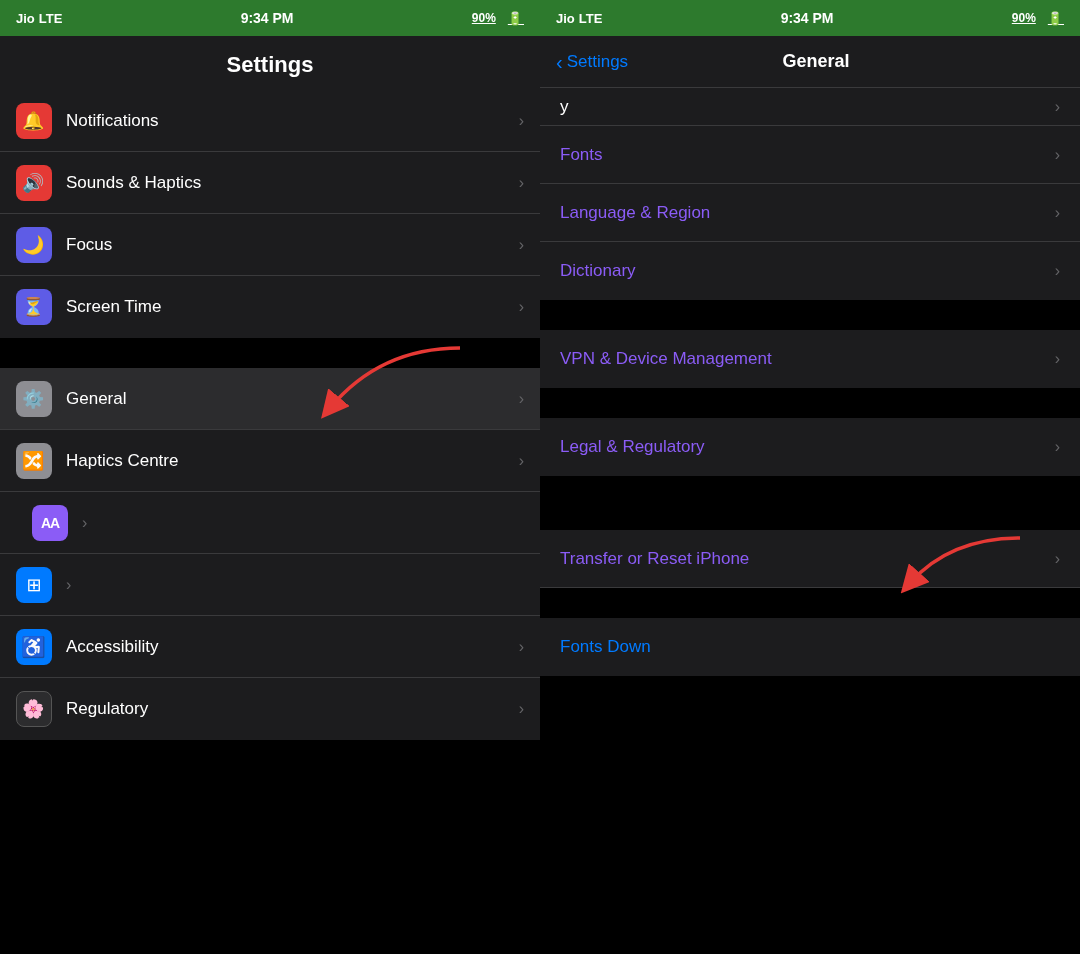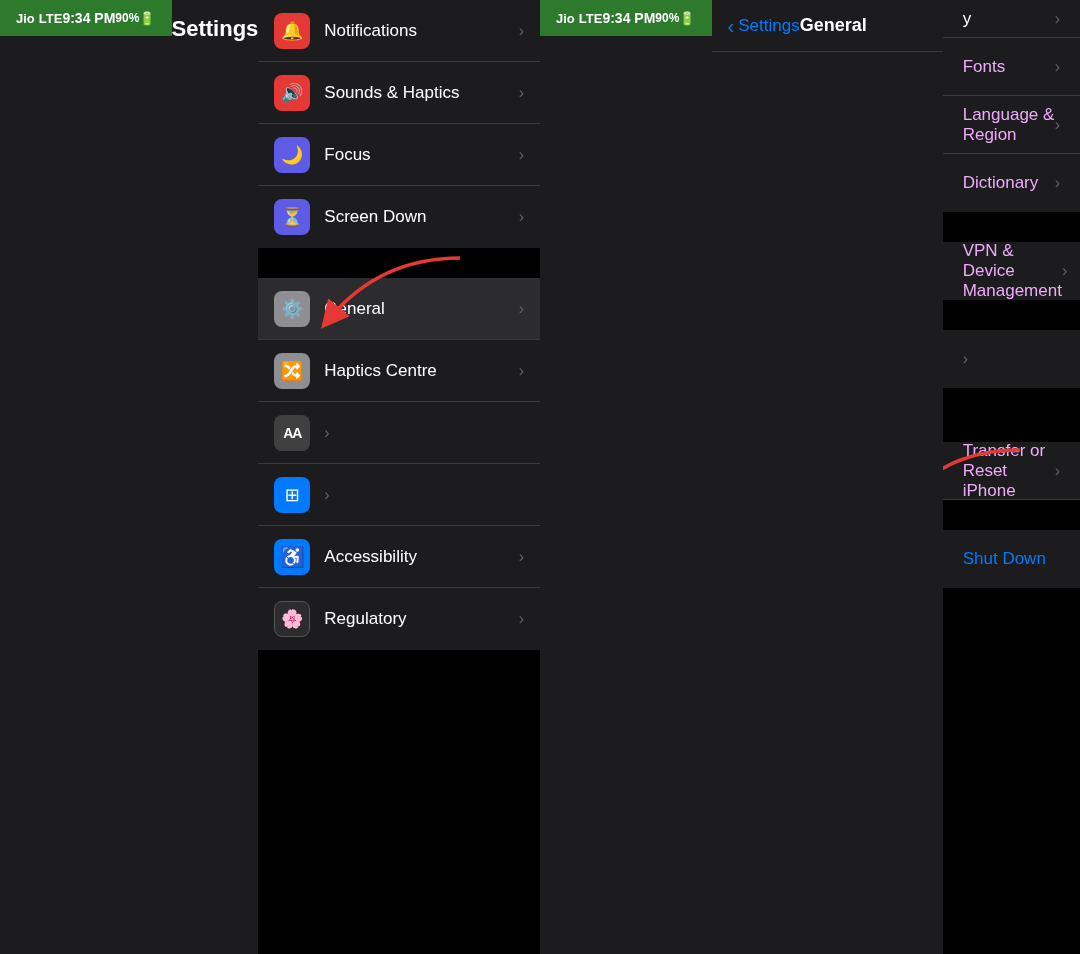--- a/index.html
+++ b/index.html
@@ -18,28 +18,29 @@
       justify-content: space-between;
       align-items: center;
       padding: 4px 16px;
       background: #1c1c1e;
       height: 36px;
       font-size: 13px;
       color: #fff;
       font-weight: 600;
     }
     .status-bar-left { display: flex; align-items: center; gap: 4px; }
-    .status-bar-right { display: flex; align-items: center; gap: 0; font-size: 12px; }
+    .status-bar-right { display: flex; align-items: center; gap: 12px; font-size: 12px; text-decoration: underline; }
 
     
     .panel {
       width: 540px;
       height: 954px;
       background: #1c1c1e;
       display: flex;
+      flex-direction: column;
       overflow: hidden;
     }
 
     
     .panel-title {
       text-align: center;
       font-size: 22px;
       font-weight: 700;
       color: #fff;
       padding: 16px 0 12px;
@@ -153,21 +154,21 @@
       background: #1c1c1e;
       border-bottom: 0.5px solid #3a3a3c;
       cursor: pointer;
     }
     .plain-item:last-child {
       border-bottom: none;
     }
     .plain-item-label {
       flex: 1;
       font-size: 17px;
-      color: #f0abfc;
+      color: #8b5cf6;
     }
     .plain-item-chevron {
       color: #636366;
       font-size: 16px;
     }
 
     .plain-item.blue-label .plain-item-label {
       color: #007aff;
       font-size: 17px;
     }
@@ -244,21 +245,21 @@
           <span style="font-size:18px;">🌙</span>
         </div>
         <span class="item-label">Focus</span>
         <span class="item-chevron">›</span>
       </div>
 
       <div class="settings-item">
         <div class="icon-wrap" style="background:#5e5ce6;">
           <span style="font-size:18px;">⏳</span>
         </div>
-        <span class="item-label">Screen Down</span>
+        <span class="item-label">Screen Time</span>
         <span class="item-chevron">›</span>
       </div>
     </div>
 
     <div class="group-divider"></div>
 
     <div class="settings-section">
 
       <div class="settings-item highlighted">
         <div class="icon-wrap" style="background:#8e8e93;">
@@ -279,21 +280,21 @@
 
       <div class="settings-item">
         <div class="icon-wrap" style="background:#8e8e93;">
           <span style="font-size:18px;">🔀</span>
         </div>
         <span class="item-label">Haptics Centre</span>
         <span class="item-chevron">›</span>
       </div>
 
       <div class="settings-item">
-        <div class="icon-wrap" style="background:#404040;">
+        <div class="icon-wrap" style="background:#8b5cf6;margin-left:16px;">
           <span style="font-size:14px;font-weight:700;letter-spacing:-1px;">AA</span>
         </div>
         <span class="item-chevron">›</span>
       </div>
 
       <div class="settings-item">
         <div class="icon-wrap" style="background:#007aff;">
           <span style="font-size:18px;">⊞</span>
         </div>
         <span class="item-chevron">›</span>
@@ -371,20 +372,21 @@
       <div class="plain-item">
         <span class="plain-item-label">VPN &amp; Device Management</span>
         <span class="plain-item-chevron">›</span>
       </div>
     </div>
 
     <div class="group-divider"></div>
 
     <div class="settings-section">
       <div class="plain-item">
+        <span class="plain-item-label">Legal &amp; Regulatory</span>
         <span class="plain-item-chevron">›</span>
       </div>
     </div>
 
     <div class="group-divider"></div>
 
     <div class="settings-section" style="position:relative;margin-top:24px;">
       <div class="plain-item">
         <span class="plain-item-label">Transfer or Reset iPhone</span>
         <span class="plain-item-chevron">›</span>
@@ -397,18 +399,18 @@
           </marker>
         </defs>
         <path d="M 150 10 Q 80 10 40 55" stroke="#e53935" stroke-width="3.5" fill="none" marker-end="url(#arrowhead-r)"></path>
       </svg>
     </div>
 
     <div class="group-divider"></div>
 
     <div class="settings-section">
       <div class="plain-item blue-label">
-        <span class="plain-item-label">Shut Down</span>
+        <span class="plain-item-label">Fonts Down</span>
       </div>
     </div>
 
   </div>
 </div>
 
 </body></html>

